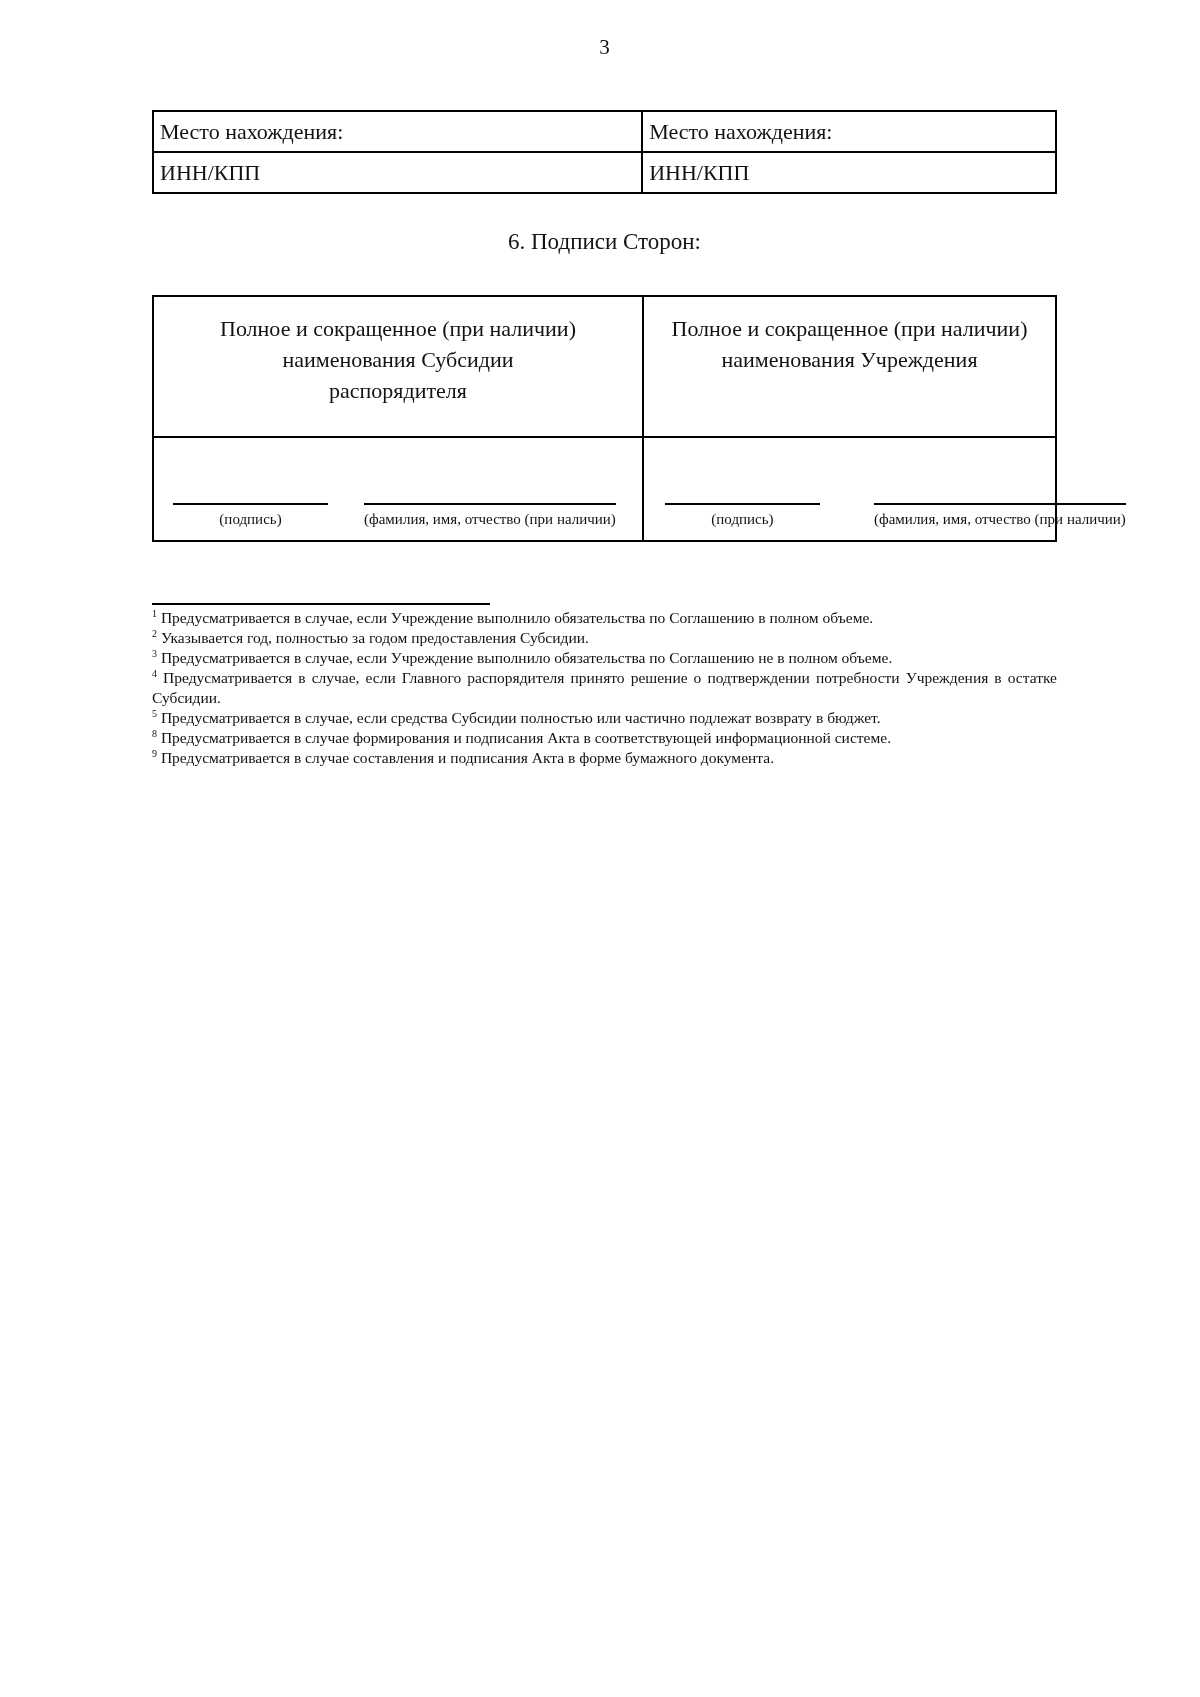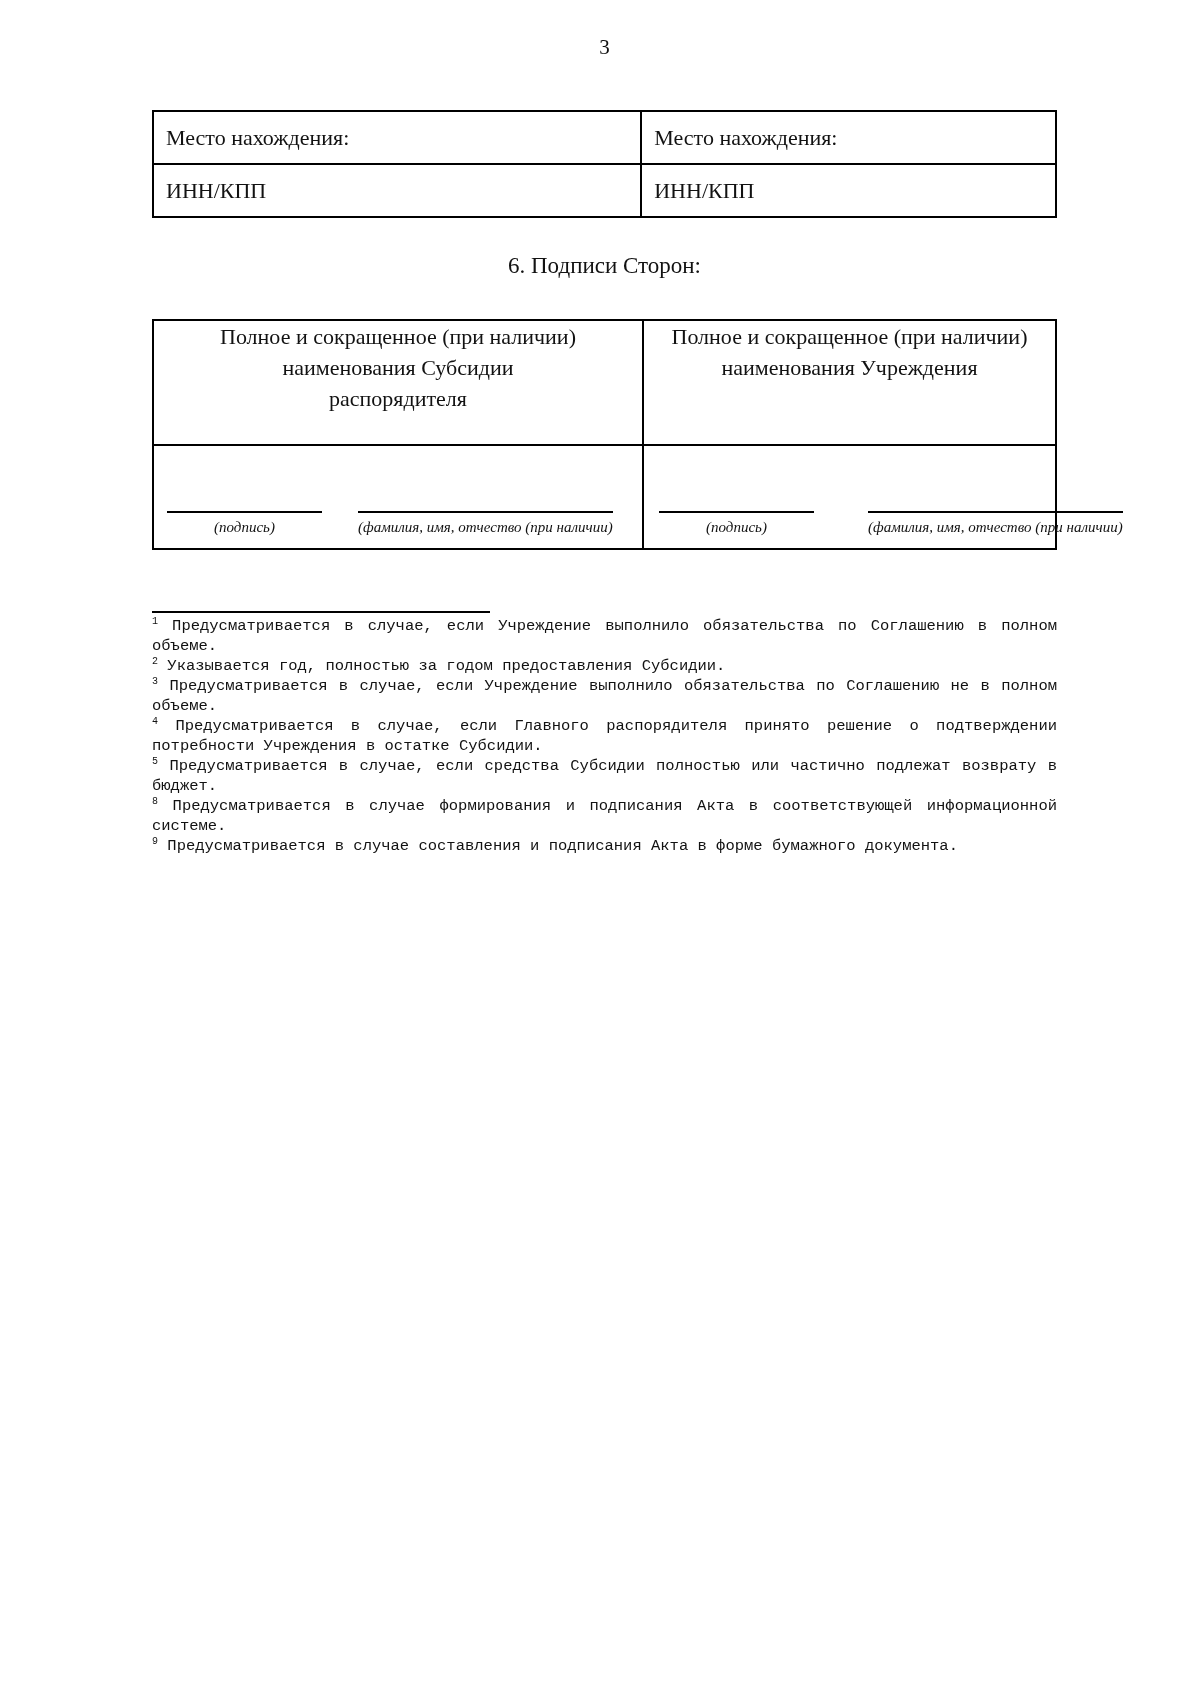--- a/index.html
+++ b/index.html
@@ -12,53 +12,53 @@
 
   .page-number {
     margin-top: 34px; text-align: center;
     font-size: 21px; line-height: 26px;
   }
 
   table { border-collapse: collapse; width: 100%; table-layout: fixed; }
   td { border: 2px solid #000; }
 
   .loc-table { margin-top: 50px; }
-  .loc-table td { font-size: 22px; height: 27px; vertical-align: middle; padding: 12px; }
+  .loc-table td { font-size: 22px; height: 27px; vertical-align: middle; padding: 6px; }
   .loc-table .col-l { width: 54.3%; }
   .loc-table .col-r { width: 45.7%; }
   .lt-r1-l { padding-left: 65px; }
   .lt-r1-r { padding-left: 20px; }
   .lt-r2-l { padding-left: 14px; }
   .lt-r2-r { padding-left: 18px; }
 
   .heading {
     margin-top: 33px; text-align: center;
     font-size: 23px; line-height: 30px;
   }
 
   .sig-table { margin-top: 38px; }
   .sig-table .col-l { width: 54.3%; }
   .sig-table .col-r { width: 45.7%; }
   .sig-header {
     height: 122px; vertical-align: top; text-align: center;
-    font-size: 22px; line-height: 31px; padding-top: 0; margin-top: 20px;
+    font-size: 22px; line-height: 31px; padding-top: 16px; margin-top: 20px;
   }
-  .sig-body { height: 90px; vertical-align: bottom; padding: 0 0 12px 10px; font-style: italic; }
+  .sig-body { height: 90px; vertical-align: bottom; padding: 0 0 12px 16px; }
   .sig-cols { display: flex; align-items: flex-end; }
   .cols-left  { padding-left: 3px;  padding-right: 48px; gap: 36px; }
   .cols-right { padding-left: 5px;  padding-right: 8px;  gap: 54px; }
   .sig-col-short { flex: 0 0 155px; }
   .sig-col-long  { flex: 1 1 auto; }
   .sig-line { border-bottom: 2px solid #000; height: 2px; }
   .sig-label {
     margin-top: 5px; text-align: center; white-space: nowrap;
     font-size: 15px; line-height: 18px;
   }
 
-  .footnotes { margin-top: 61px; font-family: Liberation Mono, monospace; }
+  .footnotes { margin-top: 61px; }
   .fn-sep { width: 338px; border-top: 2px solid #000; height: 0; margin-bottom: 3px; }
   .fn {
     margin: 0; font-size: 15.5px; line-height: 20px;
     text-align: justify;
   }
   .fn sup {
     font-size: 10px; line-height: 0; vertical-align: baseline;
     position: relative; top: -6px;
   }
 </style>

